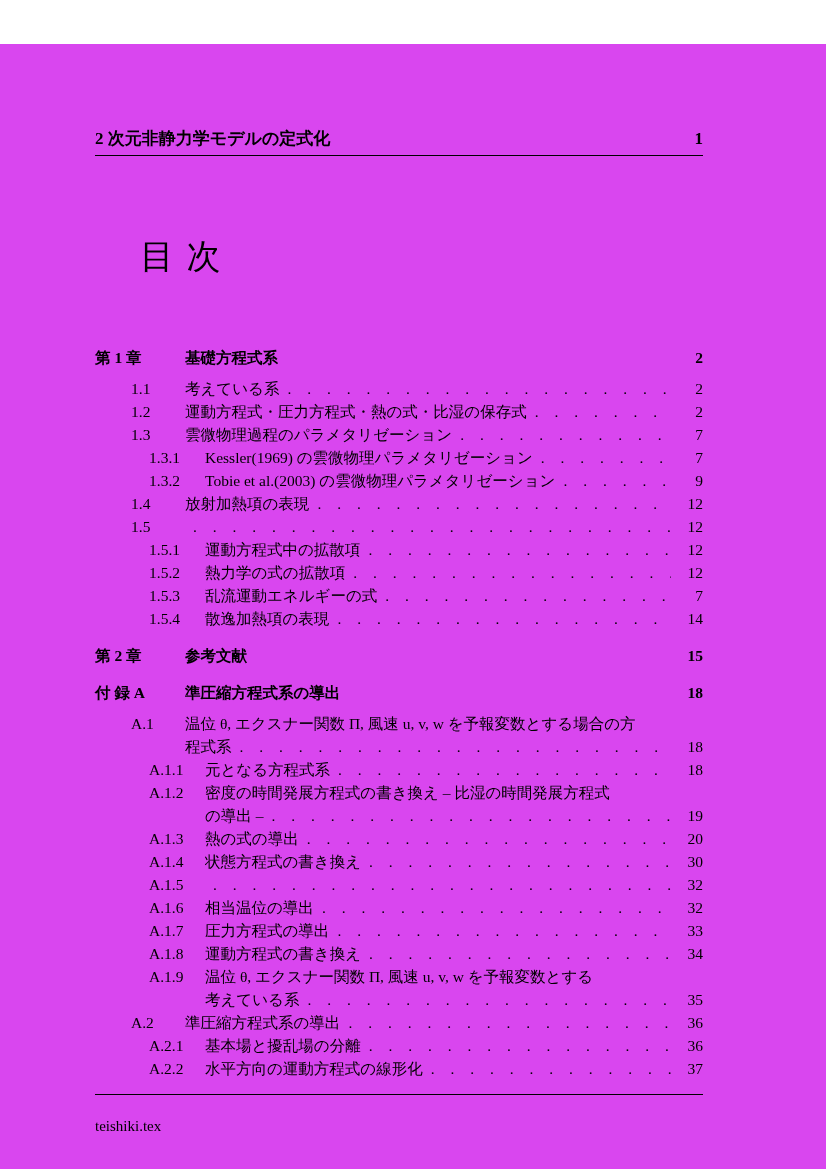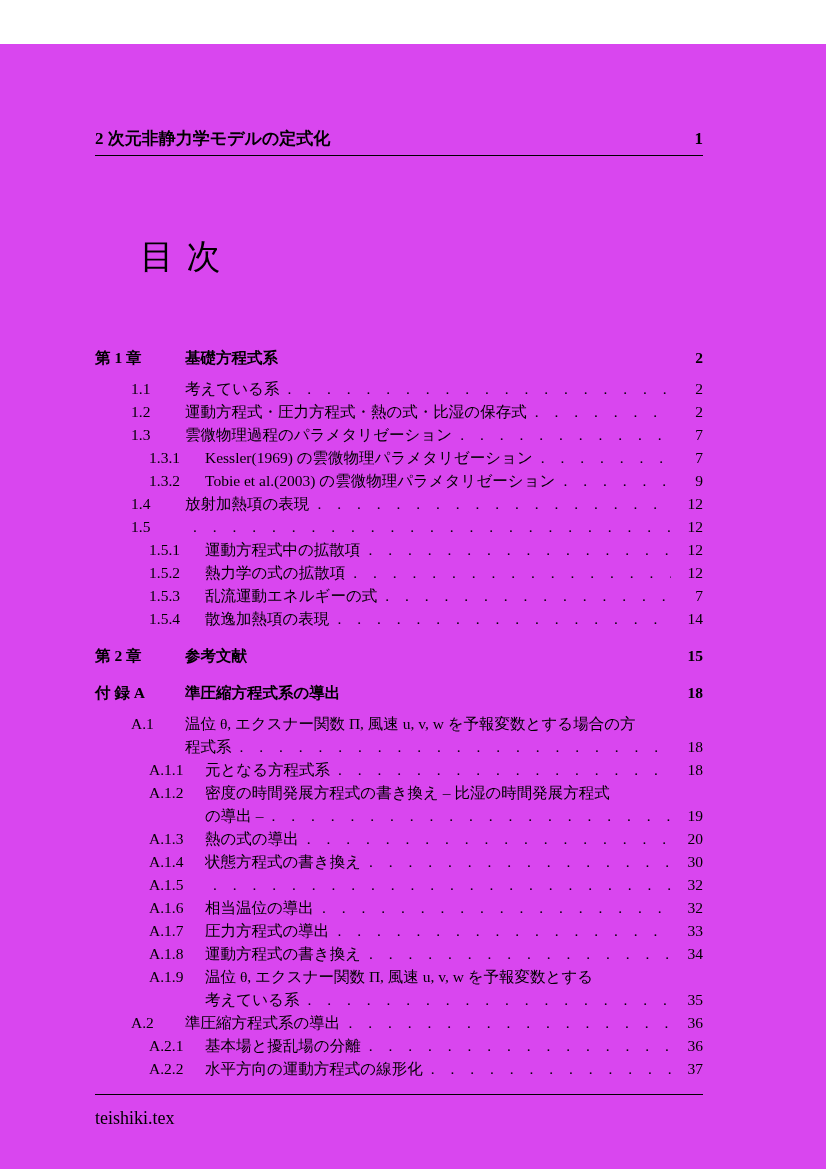--- a/index.html
+++ b/index.html
@@ -48,23 +48,23 @@
     margin:0 4px 0 8px;
     letter-spacing:6px;
   }
   .toc-line.chapter .leader { visibility:hidden; }
   .toc-line .page-num { flex:0 0 auto; width:28px; text-align:right; white-space:nowrap; }
 
   
   .footer {
     position:absolute; left:95px; right:123px; top:1050px;
     border-top:1px solid #000;
-    padding-top:13px;
+    padding-top:23px;
     display:flex; justify-content:space-between; align-items:baseline;
-    font-size:18px;
+    font-size:15px;
   }
 </style>
 </head>
 <body>
 
 <div class="page">
 
   <div class="header">
     <span>2 次元非静力学モデルの定式化</span>
     <span>1</span>

